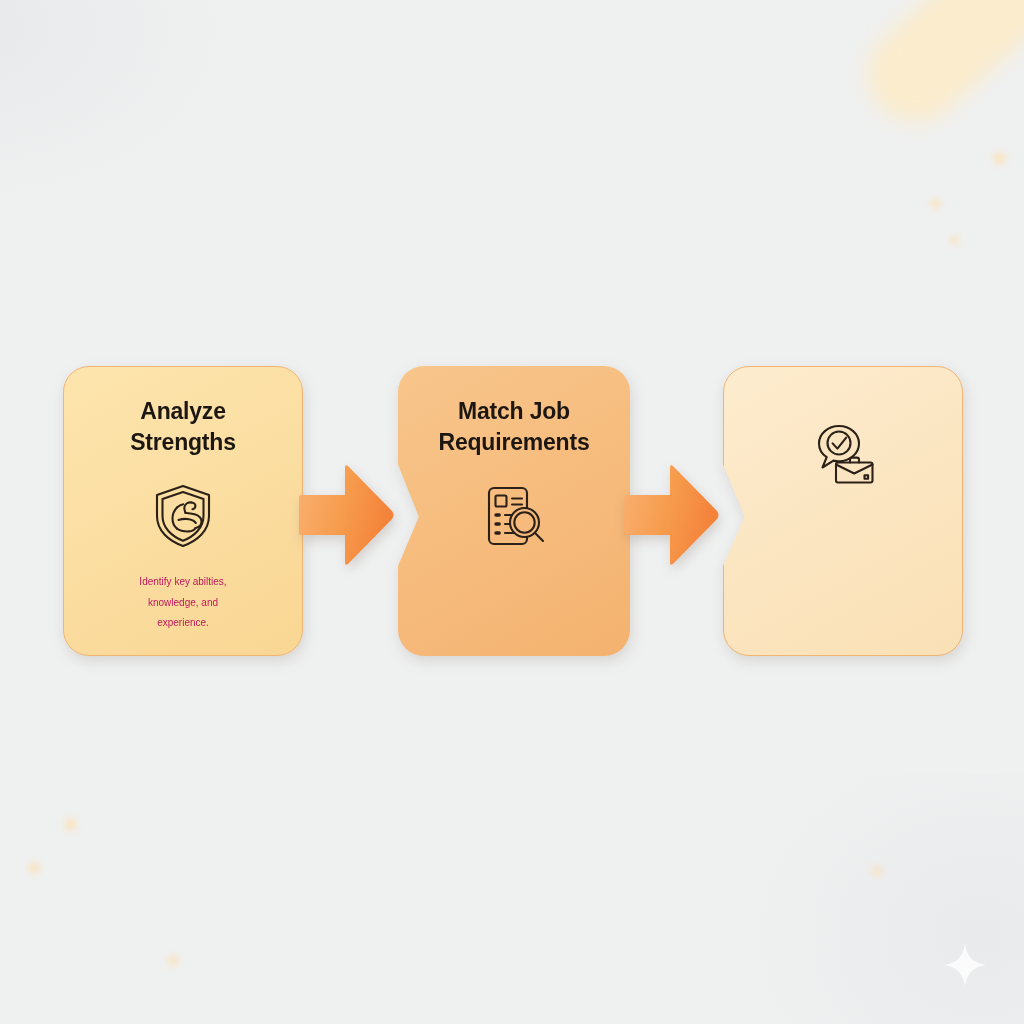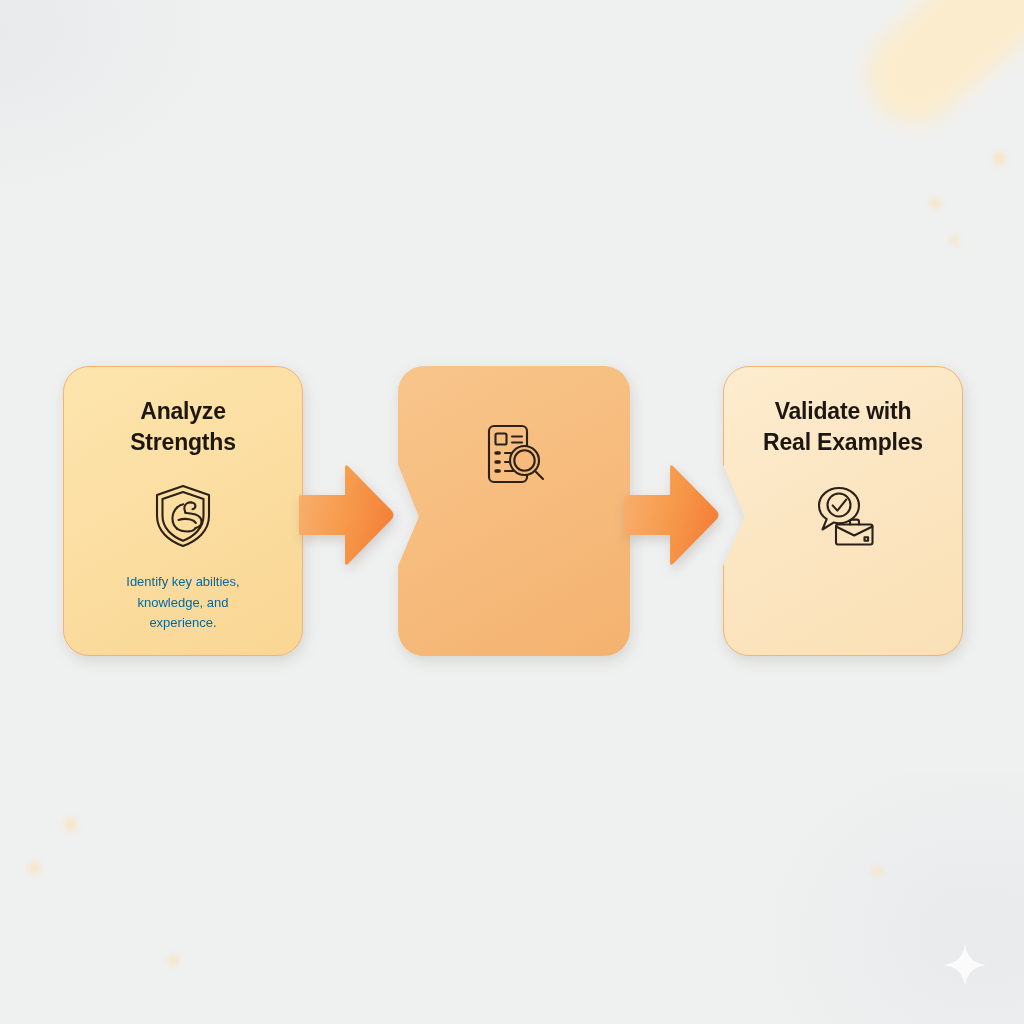--- a/index.html
+++ b/index.html
@@ -145,23 +145,23 @@
     margin-top: 22px;
     height: 72px;
     display: flex;
     align-items: center;
     justify-content: center;
   }
   .card-icon svg { display: block; }
 
   .card-desc {
     margin-top: 20px;
-    font-size: 13px;
+    font-size: 10px;
     line-height: 20.5px;
-    color: #0369a1;
+    color: #be185d;
     text-align: center;
     white-space: pre-line;
   }
   .card-2 .card-desc { margin-top: 24px; }
   .card-3 .card-desc { margin-top: 24px; }
 
   
   .arrow {
     position: absolute;
     top: 462px;
@@ -232,20 +232,22 @@
             <stop offset="100%" stop-color="#f4833a"></stop>
           </linearGradient>
         </defs>
         <path d="M2 33 H46 V5 Q46 2 49 4 L93 49 Q96 53 93 57 L49 102 Q46 104 46 101 V73 H2 Q0 73 0 70 V36 Q0 33 2 33 Z" fill="url(#arrGrad1)"></path>
       </svg>
     </div>
 
     <div class="card card-2">
       <div class="card-bg"></div>
       <div class="card-inner">
+        <div class="card-title">Match Job
+Requirements</div>
         <div class="card-icon">
           <svg viewBox="0 0 72 72" width="72" height="72" aria-hidden="true">
             <g fill="none" stroke="#2b2118" stroke-width="2.1" stroke-linecap="round" stroke-linejoin="round">
               <rect x="11" y="8" width="38" height="56" rx="5"></rect>
               <rect x="17.5" y="15.5" width="11" height="11" rx="1.6"></rect>
               <path d="M34 18.5 H44"></path>
               <path d="M34 24.5 H44"></path>
               <path d="M18 35 h3.2" stroke-width="3.4"></path>
               <path d="M27 35 H40"></path>
               <path d="M18 44 h3.2" stroke-width="3.4"></path>
@@ -270,22 +272,20 @@
             <stop offset="100%" stop-color="#f4833a"></stop>
           </linearGradient>
         </defs>
         <path d="M2 33 H46 V5 Q46 2 49 4 L93 49 Q96 53 93 57 L49 102 Q46 104 46 101 V73 H2 Q0 73 0 70 V36 Q0 33 2 33 Z" fill="url(#arrGrad2)"></path>
       </svg>
     </div>
 
     <div class="card card-3">
       <div class="card-bg"></div>
       <div class="card-inner">
-        <div class="card-title">Validate with
-Real Examples</div>
         <div class="card-icon">
           <svg viewBox="0 0 72 72" width="72" height="72" aria-hidden="true">
             <g fill="none" stroke="#2b2118" stroke-width="2.1" stroke-linecap="round" stroke-linejoin="round">
               <path d="M32 8 C21 8 12 15.8 12 25.4 C12 31 15 36 19.7 39.2 L15.5 49.5 L26.5 42.6 C28.3 43 30.1 43.2 32 43.2 C43 43.2 52 35.2 52 25.4 C52 15.8 43 8 32 8 Z" fill="#fbe5c0"></path>
               <circle cx="32" cy="25" r="11.5"></circle>
               <path d="M25.6 25.4 L30.4 30.6 L39.2 19.6"></path>
               <path d="M31 44.5 H63.5 Q65.5 44.5 65.5 46.5 V62.5 Q65.5 64.5 63.5 64.5 H31 Q29 64.5 29 62.5 V46.5 Q29 44.5 31 44.5 Z" fill="#fbe5c0"></path>
               <path d="M29 46.5 L47.2 55.5 L65.5 46.5"></path>
               <path d="M43 44.5 V41.6 Q43 39.6 45 39.6 H50 Q52 39.6 52 41.6 V44.5"></path>
               <path d="M57.5 57.2 h3.6 v3.6 h-3.6 z"></path>

